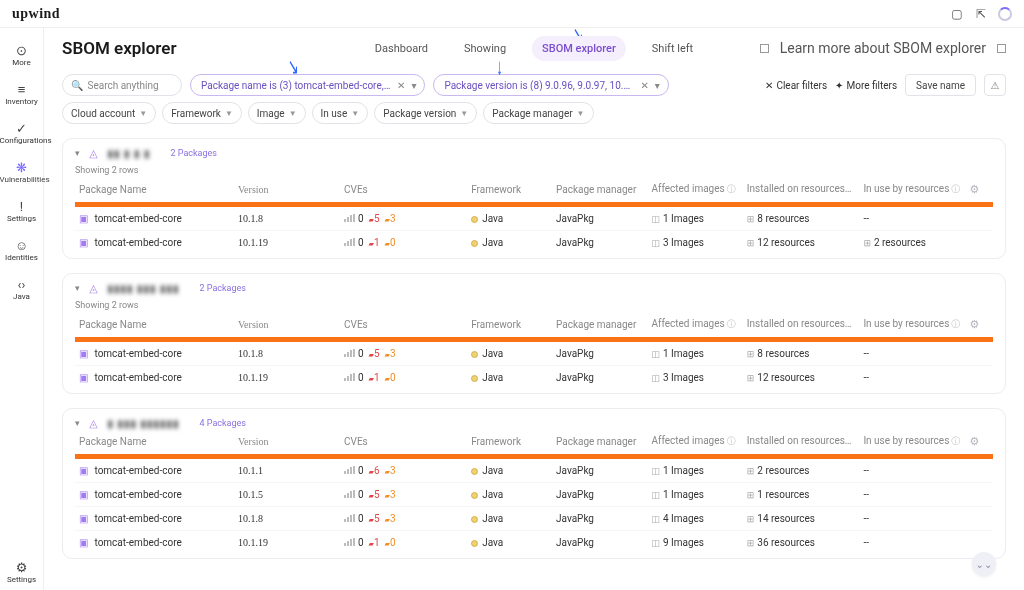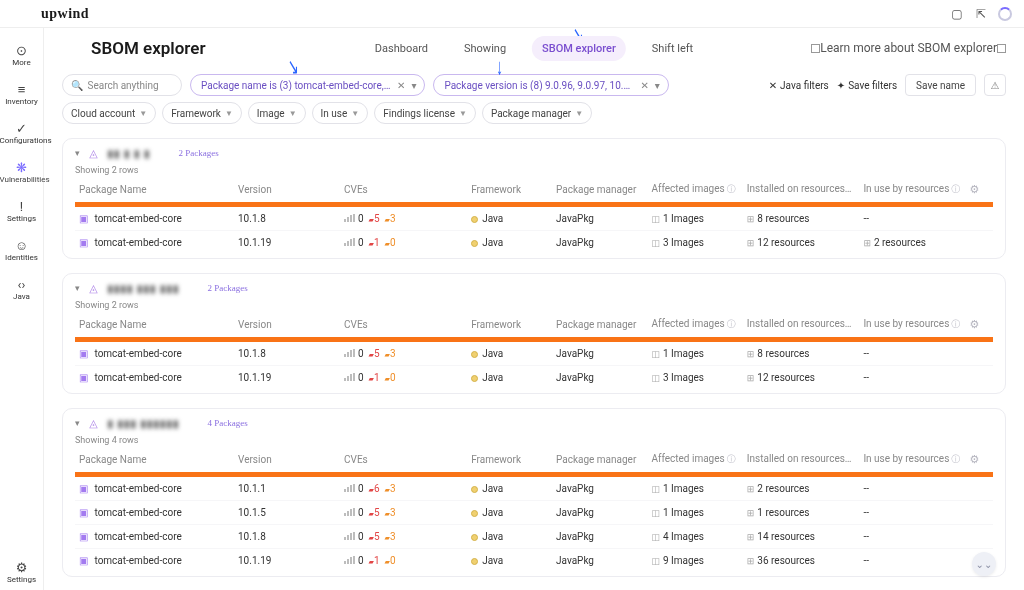--- a/index.html
+++ b/index.html
@@ -1,39 +1,39 @@
 <!DOCTYPE html>
 <html><head>
 <meta charset="utf-8">
 <style>
   * { box-sizing: border-box; margin: 0; padding: 0; font-family: -apple-system, BlinkMacSystemFont, "Segoe UI", Roboto, sans-serif; }
   body { background:#fff; color:#1a1a1a; font-size:11px; width:1024px; }
   
   .topbar { height:28px; display:flex; align-items:center; justify-content:space-between; padding:4px 12px; border-bottom:1px solid #eee; }
-  .logo { font-weight:700; font-size:14px; letter-spacing:.5px; font-family: Georgia, serif; margin-left: 29px;}
+  .logo { font-weight:700; font-size:14px; letter-spacing:.5px; font-family: Georgia, serif;}
   .logo::first-letter { text-decoration: none;}
   .top-icons { display:flex; gap:10px; align-items:center; }
   .top-icons span { width:14px; height:14px; display:flex; align-items:center; justify-content:center; font-size:12px; color:#555;}
   .top-icons .circle { width:14px; height:14px; border:2px solid #c9c9e0; border-radius:50%; border-top-color:#7a6cff;}
   
   .shell { display:flex; }
   .rail { width:44px; border-right:1px solid #eee; display:flex; flex-direction:column; align-items:center; padding-top:8px; gap:2px; height:562px; position:relative;}
   .rail-item { width:44px; padding:6px 0; text-align:center; font-size:8px; color:#333; cursor:pointer;}
   .rail-item .ic { display:flex; align-items:center; justify-content:center; height:16px; font-size:13px; color:#444;}
   .rail-item.active .ic { color:#7a6cff;}
   .rail-item.active { color:#444;}
   .rail-spacer { flex:1; }
   
   .main { flex:1; padding:10px 18px 0 18px; position:relative; }
-  .page-header { display:flex; align-items:center; justify-content:space-between;margin-left:29px; }
+  .page-header { display:flex; align-items:center; justify-content:space-between; }
   .page-title { font-size:17px; font-weight:600; }
   .tabs { display:flex; gap:16px; position:absolute; left:50%; transform:translateX(-50%); top:8px; }
   .tab { padding:6px 10px; border-radius:14px; font-size:11px; color:#555; cursor:pointer;}
   .tab.active { background:#f5eefc; color:#7a4ecf; font-weight:500;}
-  .learn-more { font-size:12px; color:#555; display:flex; align-items:center; gap:0;}
+  .learn-more { font-size:14px; color:#555; display:flex; align-items:center; gap:11px;}
   .learn-more .sq { width:9px;height:9px;border:1px solid #999; display:inline-block;}
   
   .filters { display:flex; align-items:center; gap:8px; margin-top:16px; flex-wrap:wrap;}
   .search, .pill, .chip, .btn { border:1px solid #e2e2e8; border-radius:14px; height:22px; display:flex; align-items:center; font-size:10px; color:#444; background:#fff;}
   .search { width:120px; padding:0 8px; gap:4px; color:#888;}
   .pill { padding:0 8px 0 10px; max-width:240px; border-color:#c9b8ef; color:#6a4fc2; gap:4px; }
   .pill .txt { white-space:nowrap; overflow:hidden; text-overflow:ellipsis; max-width:190px;}
   .pill .x { color:#888; padding:0 2px; cursor:pointer;}
   .pill .dd { color:#888; cursor:pointer;}
   .right-actions { margin-left:auto; display:flex; align-items:center; gap:8px;}
@@ -45,29 +45,29 @@
   .chip .dd { color:#999; font-size:8px;}
   
   .arrow { position:absolute; color:#2b66ff; font-size:22px; pointer-events:none; transform: scaleX(0.6);}
   
   .groups { margin-top:14px; display:flex; flex-direction:column; gap:14px;}
   .card { border:1px solid #ececf1; border-radius:10px; padding:8px 12px 4px 12px;}
   .card-head { display:flex; align-items:center; gap:8px; font-size:10px;}
   .caret { color:#888; cursor:pointer; font-size:9px;}
   .gh-icon { width:12px;height:12px; display:flex; align-items:center; justify-content:center; color:#b087e8; font-size:11px;}
   .gh-label { filter: blur(2.3px); letter-spacing:1px; font-weight:600; color:#666;}
-  .gh-badge { color:#8a6fe0; font-size:9px; margin-left:20px;font-family:Liberation Serif, serif;}
+  .gh-badge { color:#8a6fe0; font-size:9px; margin-left:12px;}
   .showing { font-size:9px; color:#888; margin:6px 0 2px 0;}
   
   table { width:100%; border-collapse:collapse; table-layout:fixed;}
   th, td { text-align:left; padding:6px 4px; font-size:10px; white-space:nowrap; overflow:hidden; text-overflow:ellipsis;}
   th { color:#888; font-weight:400; border-bottom:5px solid #f97316;}
   td { border-top:1px solid #f6f6f8; color:#333;}
   .col-pkg { width:150px;}
-  .col-ver { width:100px;}
+  .col-ver { width:100px;font-family:Liberation Serif, serif;}
   .col-cve { width:120px;}
   .col-fw  { width:80px;}
   .col-pm  { width:90px;}
   .col-ai  { width:90px;}
   .col-ir  { width:110px;}
   .col-ur  { width:100px;}
   .col-act { width:26px;}
   .pkg-ic { color:#a37bf0; margin-right:6px; font-size:10px;}
   .bars { display:inline-flex; align-items:flex-end; gap:1px; margin-right:3px; height:8px;}
   .bars i { width:2px; background:#ccc; display:inline-block;}
@@ -165,25 +165,25 @@
             <span class="x">✕</span>
             <span class="dd">▾</span>
           </div><div class="pill">
             <span class="txt">Package version is (8) 9.0.96, 9.0.97, 10.1.1, 10.1.13, 10.1.18, …</span>
             <span class="x">✕</span>
             <span class="dd">▾</span>
           </div></div>
       <div class="right-actions">
         <div class="linkish">
             <span>✕</span>
-            <span>Java filters</span>
+            <span>Clear filters</span>
           </div>
         <div class="linkish">
             <span>✦</span>
-            <span>Save filters</span>
+            <span>More filters</span>
           </div>
         <div class="btn">Save name</div>
         <div class="iconbtn">⚠</div>
       </div>
     </div>
 
     <div class="chips" id="chips">
         <div class="chip">
           <span>Cloud account</span>
           <span class="dd">▼</span>
@@ -194,21 +194,21 @@
         </div>
         <div class="chip">
           <span>Image</span>
           <span class="dd">▼</span>
         </div>
         <div class="chip">
           <span>In use</span>
           <span class="dd">▼</span>
         </div>
         <div class="chip">
-          <span>Findings license</span>
+          <span>Package version</span>
           <span class="dd">▼</span>
         </div>
         <div class="chip">
           <span>Package manager</span>
           <span class="dd">▼</span>
         </div>
       </div>
 
     <div class="groups" id="groups">
         <div class="card">
@@ -327,21 +327,20 @@
             </tbody>
     </table>
         </div>
         <div class="card">
     <div class="card-head">
       <span class="caret">▾</span>
       <span class="gh-icon">◬</span>
       <span class="gh-label">▮ ▮▮▮ ▮▮▮▮▮▮</span>
       <span class="gh-badge">4 Packages</span>
     </div>
-    <div class="showing">Showing 4 rows</div>
     <table>
       <thead>
               <tr>
         <th class="col-pkg">Package Name</th>
         <th class="col-ver">Version</th>
         <th class="col-cve">CVEs</th>
         <th class="col-fw">Framework</th>
         <th class="col-pm">Package manager</th>
         <th class="col-ai">Affected images<span class="info">ⓘ</span></th>
         <th class="col-ir">Installed on resources<span class="info">ⓘ</span></th>

